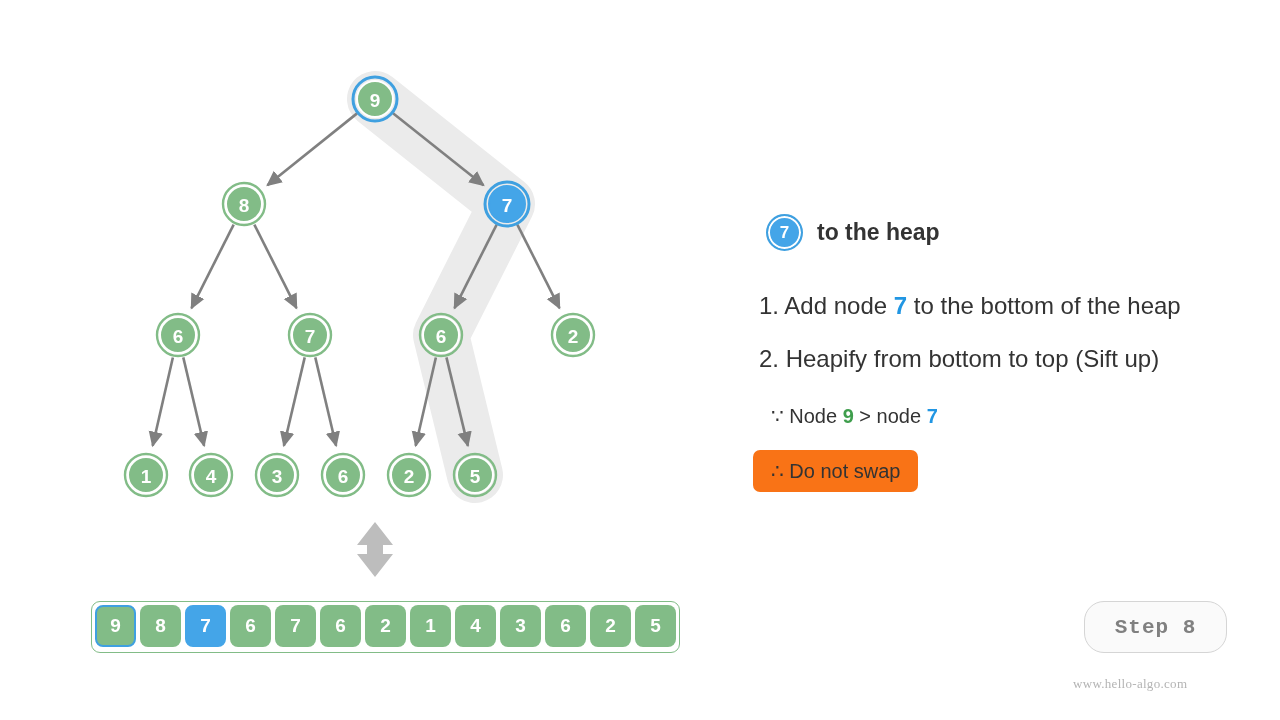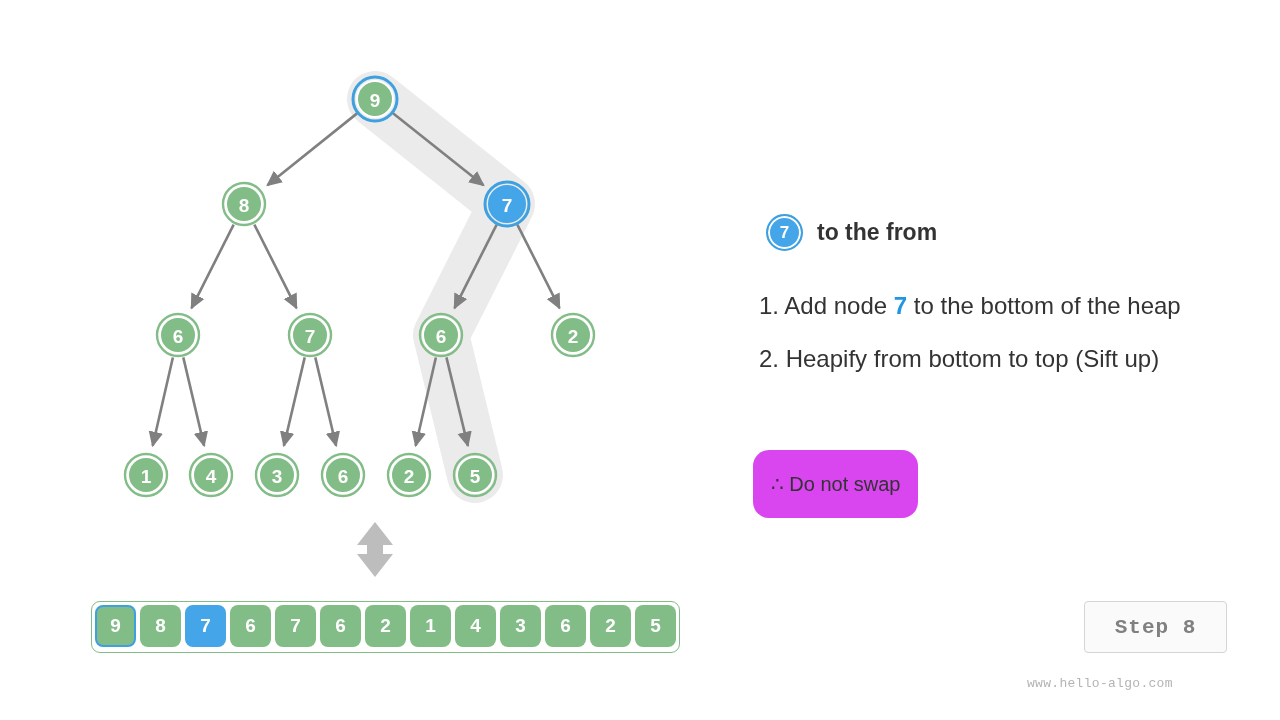--- a/index.html
+++ b/index.html
@@ -63,42 +63,42 @@
   }
   .step-line{
     position:absolute;left:7px;
     font-size:24px;color:#333333;white-space:nowrap;
   }
   #step1{top:292px;}
   #step2{top:345px;}
   #reason{position:absolute;left:19px;top:404px;font-size:20px;color:#333333;white-space:nowrap;}
   #conclusion{
     position:absolute;left:1px;top:450px;
-    background:#d946ef;border-radius:16px;
-    padding:22px 18px;
+    background:#f97316;border-radius:7px;
+    padding:9px 18px;
     font-size:20px;color:#333333;white-space:nowrap;
   }
   .g{color:#3f9e4d;font-weight:700;}
   .b{color:#2196e3;font-weight:700;}
 
   
   #step-badge{
     position:absolute;left:1084px;top:601px;
     width:143px;height:52px;
-    border:1px solid #d5d5d5;border-radius:4px;
+    border:1px solid #d5d5d5;border-radius:20px;
     background:#fafafa;
     display:flex;align-items:center;justify-content:center;
     font-family:"Liberation Mono", monospace;
     font-size:21px;font-weight:700;color:#808080;
     letter-spacing:1px;
     box-sizing:border-box;
   }
   #watermark{
-    position:absolute;left:1027px;top:676px;
-    font-family:Liberation Mono, monospace;
+    position:absolute;left:1073px;top:676px;
+    font-family:Liberation Serif, serif;
     font-size:13px;color:#b4b4b4;letter-spacing:.3px;
   }
 </style>
 </head>
 <body>
 
 <div id="stage">
 
   <svg id="tree-svg" viewBox="0 0 720 600">
     <defs>
@@ -209,31 +209,39 @@
       <div class="cell">3</div>
       <div class="cell">6</div>
       <div class="cell">2</div>
       <div class="cell">5</div>
     </div>
 
   <div id="panel">
 
     <div id="heading">
       <span class="badge">7</span>
-      <span>to the from</span>
+      <span>to the heap</span>
     </div>
 
     <div class="step-line" id="step1">
       <span>1. Add node</span>
       <span class="b">7</span>
       <span>to the bottom of the heap</span>
     </div>
 
     <div class="step-line" id="step2">2. Heapify from bottom to top (Sift up)</div>
 
+    <div id="reason">
+      <span>∵</span>
+      <span>Node</span>
+      <span class="g">9</span>
+      <span>&gt;</span>
+      <span>node</span>
+      <span class="b">7</span>
+    </div>
 
     <div id="conclusion">
       <span>∴</span>
       <span>Do not swap</span>
     </div>
   </div>
 
   <div id="step-badge">Step 8</div>
   <div id="watermark">www.hello-algo.com</div>
 </div>

